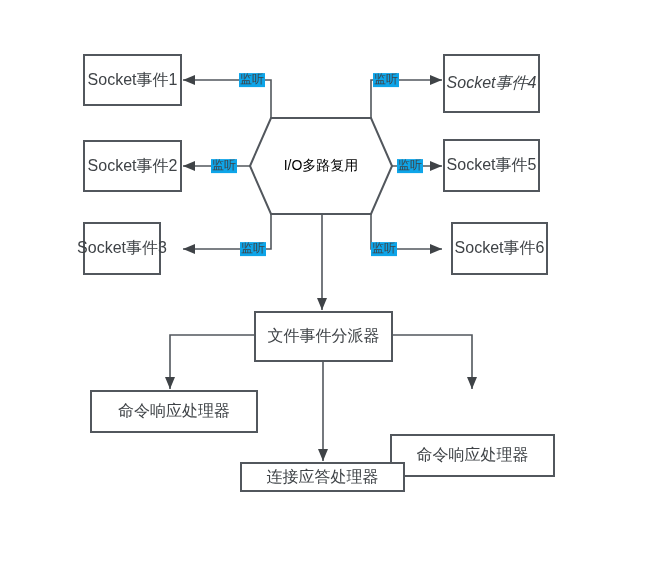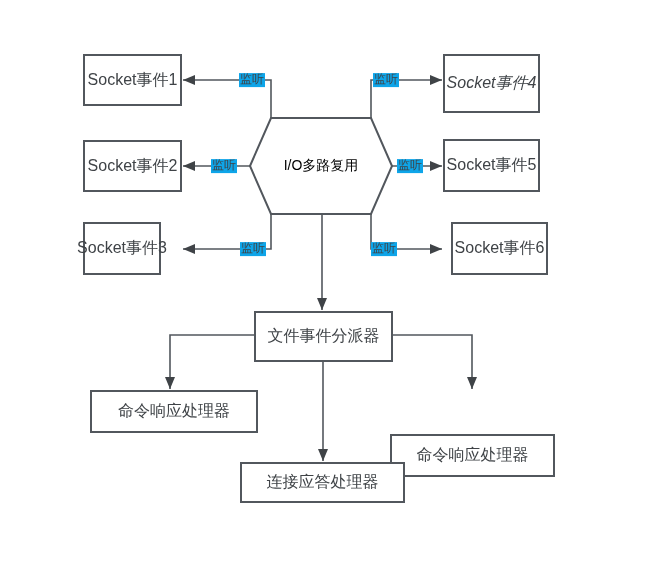--- a/index.html
+++ b/index.html
@@ -66,15 +66,15 @@
   <div class="node" style="left:83px;  top:222px; width:78px; height:53px;">Socket事件3</div>
 
   <div class="node" style="left:443px; top:54px;  width:97px; height:59px;font-style:italic;">Socket事件4</div>
   <div class="node" style="left:443px; top:139px; width:97px; height:53px;">Socket事件5</div>
   <div class="node" style="left:443px; top:222px; width:97px; height:53px;margin-left:8px;">Socket事件6</div>
 
   <div class="node" style="left:254px; top:311px; width:139px; height:51px;">文件事件分派器</div>
 
   <div class="node" style="left:90px;  top:390px; width:168px; height:43px;">命令响应处理器</div>
   <div class="node" style="left:390px; top:390px; width:165px; height:43px;margin-top:44px;">命令响应处理器</div>
-  <div class="node" style="left:240px; top:462px; width:165px; height:41px;">连接应答处理器</div>
+  <div class="node" style="left:240px; top:462px; width:165px; height:30px;">连接应答处理器</div>
 
 </div>
 
 </body></html>

